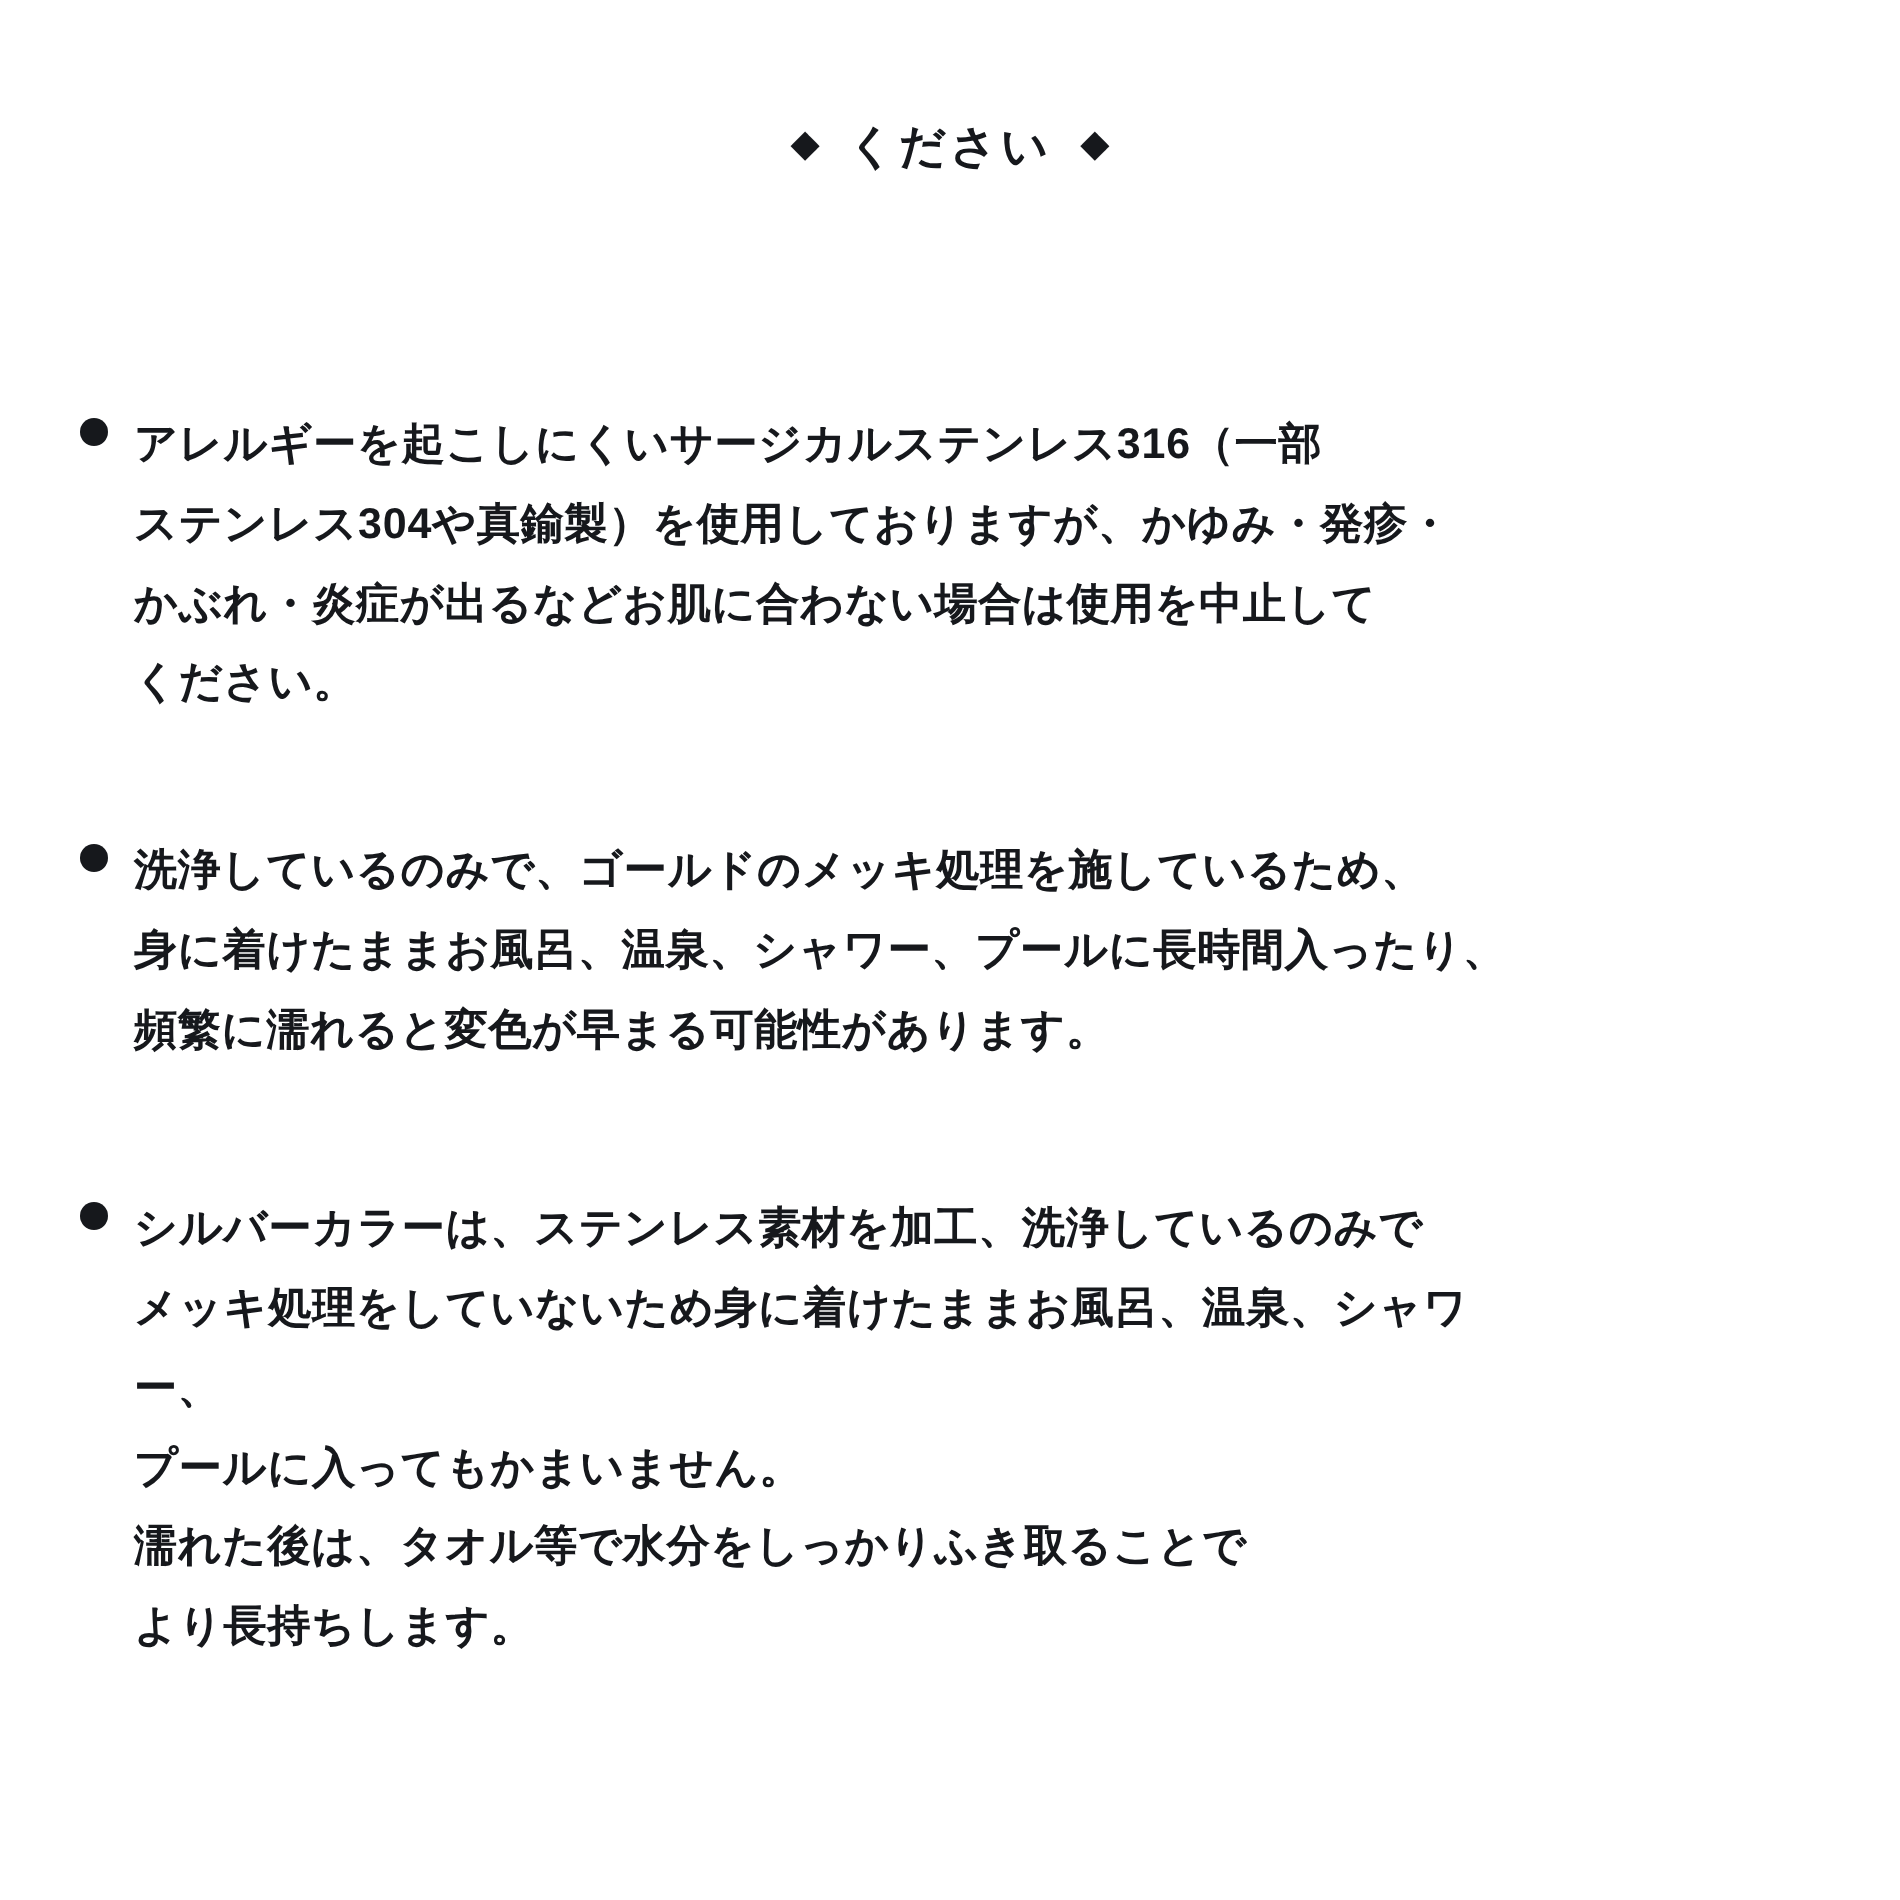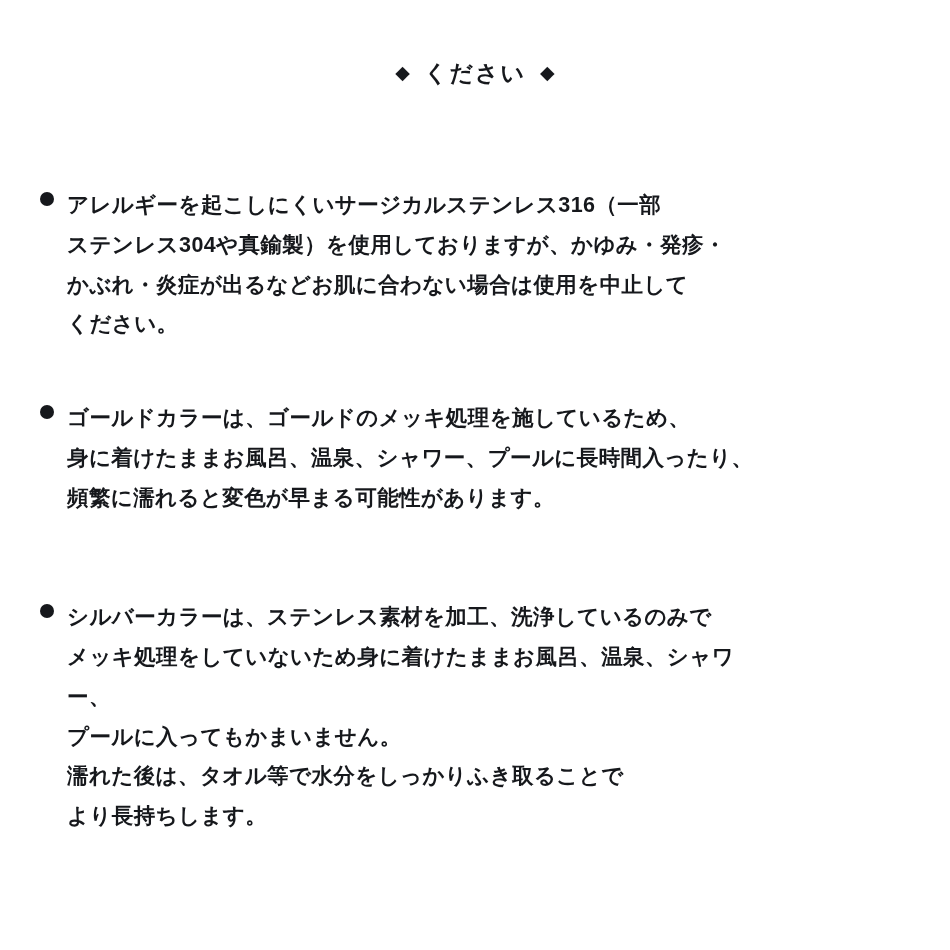--- a/index.html
+++ b/index.html
@@ -43,33 +43,33 @@
     color: #16181c;
     transform: translateY(-1px);
   }
   
   .notes {
     margin: 0;
     padding: 0;
     list-style: none;
     position: absolute;
     left: 0;
-    top: 126px;
+    top: 143px;
     width: 780px;
   }
   .note {
     display: flex;
     align-items: flex-start;
     padding-left: 40px;
     padding-right: 24px;
     box-sizing: border-box;
   }
   .note-1 { margin-top: 0px; }
   .note-2 { margin-top: 54px; }
-  .note-3 { margin-top: 80px; }
+  .note-3 { margin-top: 60px; }
 
   .bullet {
     flex: 0 0 auto;
     width: 14px;
     height: 14px;
     border-radius: 50%;
     background: #16181c;
     margin-top: 6px;
     margin-right: 13px;
   }
@@ -98,21 +98,21 @@
     <li class="note note-1">
       <span class="bullet"></span>
       <span class="note-body">アレルギーを起こしにくいサージカルステンレス316（一部
 ステンレス304や真鍮製）を使用しておりますが、かゆみ・発疹・
 かぶれ・炎症が出るなどお肌に合わない場合は使用を中止して
 ください。</span>
     </li>
 
     <li class="note note-2">
       <span class="bullet"></span>
-      <span class="note-body">ゴールドカラーは、ゴールドのメッキ処理を施しているため、
+      <span class="note-body">洗浄しているのみで、ゴールドのメッキ処理を施しているため、
 身に着けたままお風呂、温泉、シャワー、プールに長時間入ったり、
 頻繁に濡れると変色が早まる可能性があります。</span>
     </li>
 
     <li class="note note-3">
       <span class="bullet"></span>
       <span class="note-body">シルバーカラーは、ステンレス素材を加工、洗浄しているのみで
 メッキ処理をしていないため身に着けたままお風呂、温泉、シャワー、
 プールに入ってもかまいません。
 濡れた後は、タオル等で水分をしっかりふき取ることで

